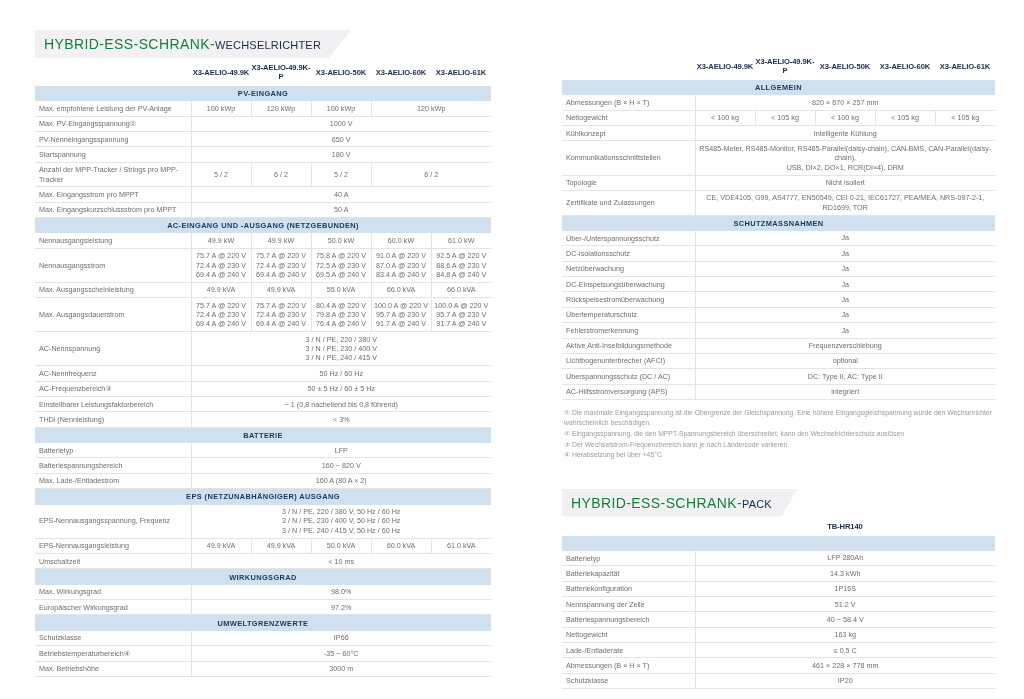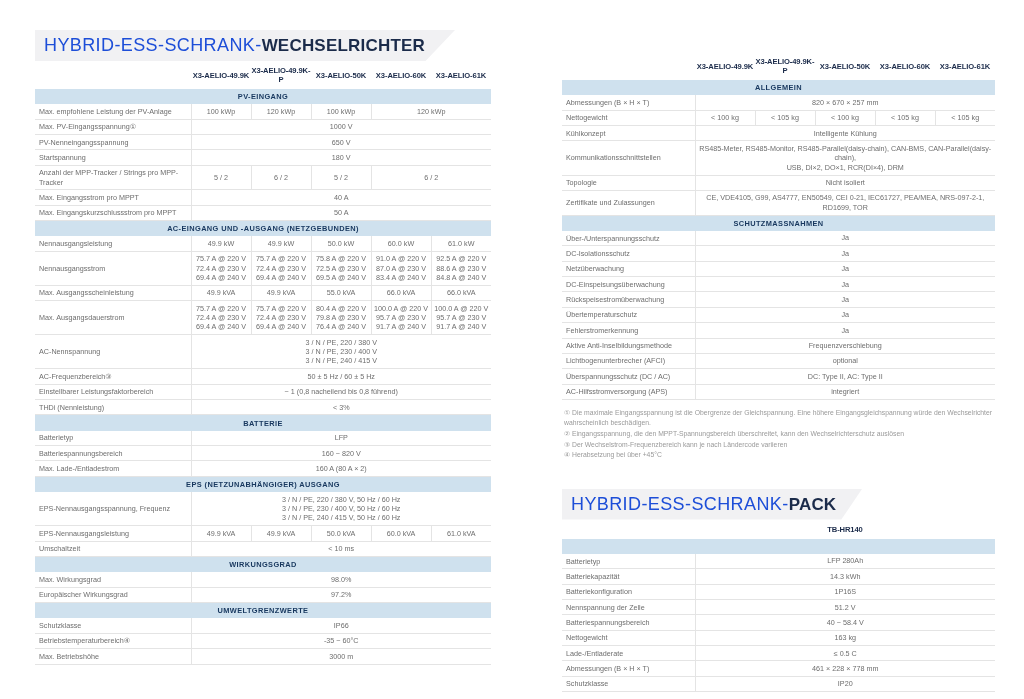--- a/index.html
+++ b/index.html
@@ -7,22 +7,22 @@
               font-family:"Liberation Sans", sans-serif; -webkit-font-smoothing:antialiased; }
   .page { position:relative; width:1024px; height:699px; background:#fff; }
 
   .col-left  { position:absolute; left:35px;  top:30px; width:456px; }
   .col-right { position:absolute; left:562px; top:30px; width:433px; }
 
   
   .title-bar { display:inline-block; background:#f1f1f3;
                clip-path:polygon(0 0,100% 0,93% 100%,0 100%);
                padding:5px 30px 5px 9px; margin-bottom:2px; }
-  .t-light { color:#1d4ed8; font-size:18px; letter-spacing:0.4px; font-weight:400; }
-  .t-bold  { color:#1b2b4a; font-size:17px; letter-spacing:0.2px; font-weight:700; }
+  .t-light { color:#15803d; font-size:14px; letter-spacing:0.4px; font-weight:400; }
+  .t-bold  { color:#1b2b4a; font-size:11px; letter-spacing:0.2px; font-weight:400; }
 
   
   table.spec { border-collapse:collapse; width:100%; table-layout:fixed; }
   table.spec td, table.spec th { border-bottom:1px solid #e4e4e4; vertical-align:middle; }
   table.spec tr.models th { border-bottom:none; color:#1b2b4a; font-weight:700;
                             font-size:7.6px; letter-spacing:-0.1px; text-align:center;
                             padding:3px 0 5px 0; }
   table.spec tr.models td { border-bottom:none; }
   table.spec tr.section td { background:#cfe1ee; color:#17375e; font-weight:700;
                              text-align:center; font-size:7.4px; letter-spacing:0.4px;
@@ -161,20 +161,24 @@
 95.7 A @ 230 V
 91.7 A @ 240 V</td>
             </tr>
             <tr>
               <td class="lbl">AC-Nennspannung</td>
               <td class="val" colspan="5">3 / N / PE, 220 / 380 V
 3 / N / PE, 230 / 400 V
 3 / N / PE, 240 / 415 V</td>
             </tr>
             <tr>
+              <td class="lbl">AC-Nennfrequenz</td>
+              <td class="val" colspan="5">50 Hz / 60 Hz</td>
+            </tr>
+            <tr>
               <td class="lbl">AC-Frequenzbereich③</td>
               <td class="val" colspan="5">50 ± 5 Hz / 60 ± 5 Hz</td>
             </tr>
             <tr>
               <td class="lbl">Einstellbarer Leistungsfaktorbereich</td>
               <td class="val" colspan="5">~ 1 (0,8 nacheilend bis 0,8 führend)</td>
             </tr>
             <tr>
               <td class="lbl">THDi (Nennleistung)</td>
               <td class="val" colspan="5">&lt; 3%</td>

